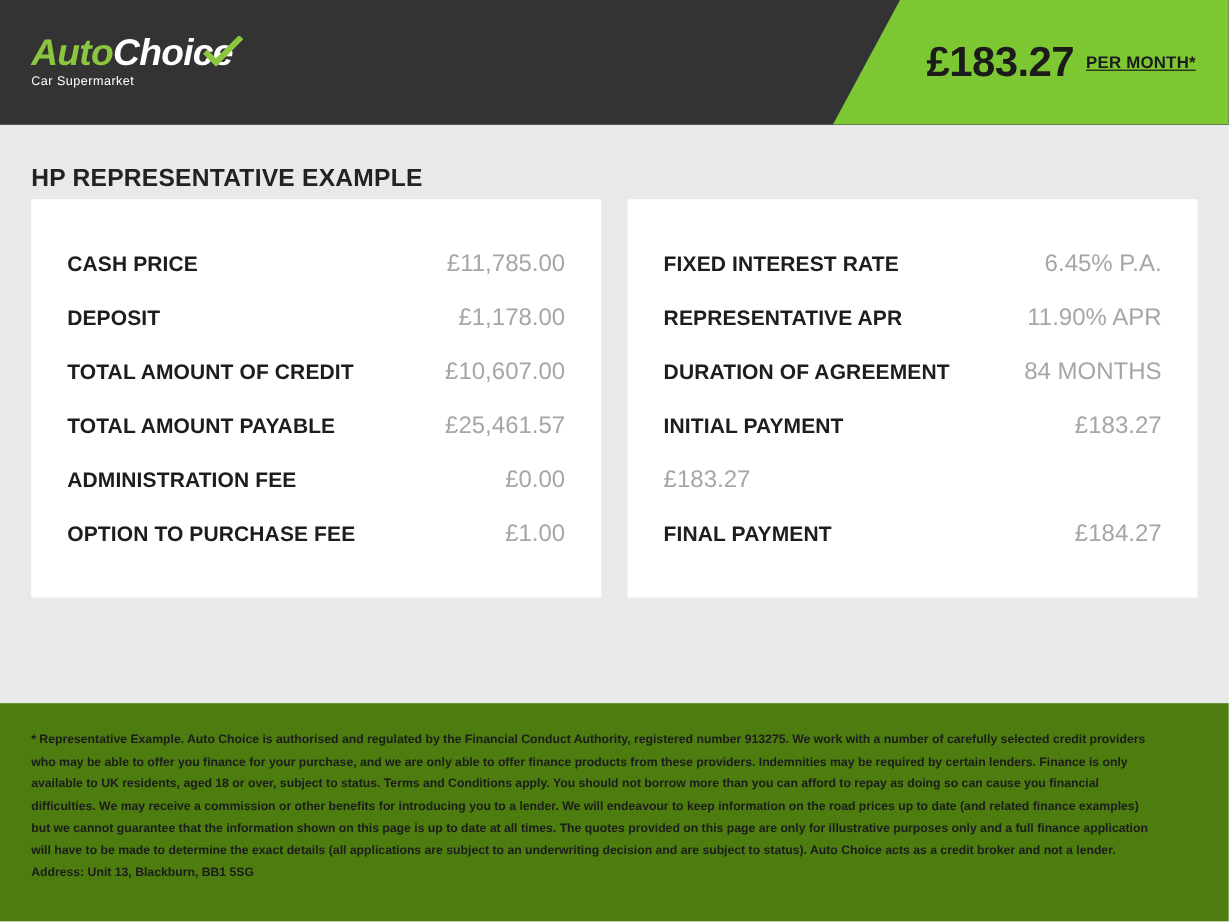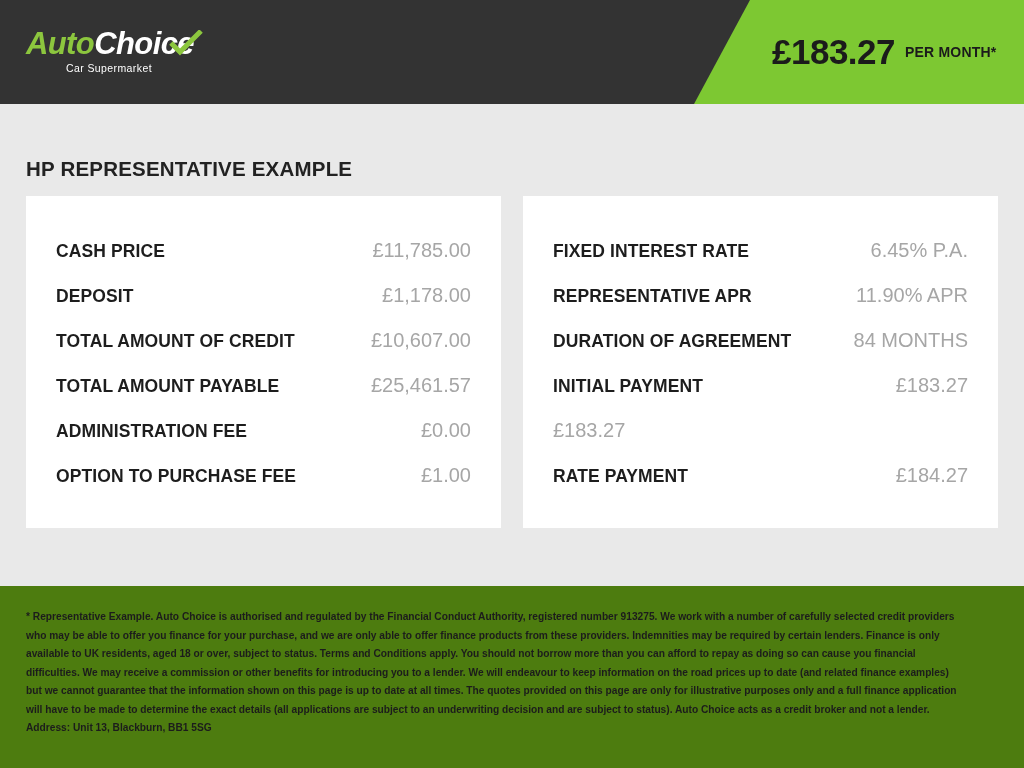--- a/index.html
+++ b/index.html
@@ -28,21 +28,21 @@
     font-weight: bold;
     letter-spacing: -0.6px;
     line-height: 1;
     white-space: nowrap;
   }
   .logo-auto { color: #8cc63e; font-style: italic; }
   .logo-choice { color: #ffffff; font-style: italic; }
   .logo-sub {
     font-size: 10.5px;
     color: #ffffff;
-    text-align: center;
+    text-align: left;
     letter-spacing: 0.4px;
     margin-top: 3px;
     padding-right: 2px;
   }
   .tick {
     position: absolute;
     left: 143px; top: 2px;
     width: 34px; height: 26px;
   }
   .price-panel {
@@ -63,27 +63,27 @@
     font-weight: bold;
     color: #1b1b1b;
     letter-spacing: -0.5px;
   }
   .price-unit {
     font-size: 14px;
     font-weight: bold;
     color: #1b1b1b;
     margin-left: 10px;
     letter-spacing: 0.2px;
+    text-decoration: underline;
   }
 
   
   .title-bar {
     padding: 33px 0 0 26px;
-    height: 72px;
-    margin-top: 20px;
+    height: 62px;
   }
   .title {
     font-size: 20.5px;
     font-weight: bold;
     color: #222222;
     letter-spacing: 0.2px;
   }
 
   
   .panels {
@@ -203,21 +203,21 @@
         <span class="row-value">84 MONTHS</span>
       </div>
       <div class="row">
         <span class="row-label">INITIAL PAYMENT</span>
         <span class="row-value">£183.27</span>
       </div>
       <div class="row">
         <span class="row-value">£183.27</span>
       </div>
       <div class="row">
-        <span class="row-label">RATE PAYMENT</span>
+        <span class="row-label">FINAL PAYMENT</span>
         <span class="row-value">£184.27</span>
       </div>
     </div>
 
   </div>
 
   <div class="footer">
     <p>* Representative Example. Auto Choice is authorised and regulated by the Financial Conduct Authority, registered number 913275. We work with a number of carefully selected credit providers who may be able to offer you finance for your purchase, and we are only able to offer finance products from these providers. Indemnities may be required by certain lenders. Finance is only available to UK residents, aged 18 or over, subject to status. Terms and Conditions apply. You should not borrow more than you can afford to repay as doing so can cause you financial difficulties. We may receive a commission or other benefits for introducing you to a lender. We will endeavour to keep information on the road prices up to date (and related finance examples) but we cannot guarantee that the information shown on this page is up to date at all times. The quotes provided on this page are only for illustrative purposes only and a full finance application will have to be made to determine the exact details (all applications are subject to an underwriting decision and are subject to status). Auto Choice acts as a credit broker and not a lender. Address: Unit 13, Blackburn, BB1 5SG</p>
   </div>
 

